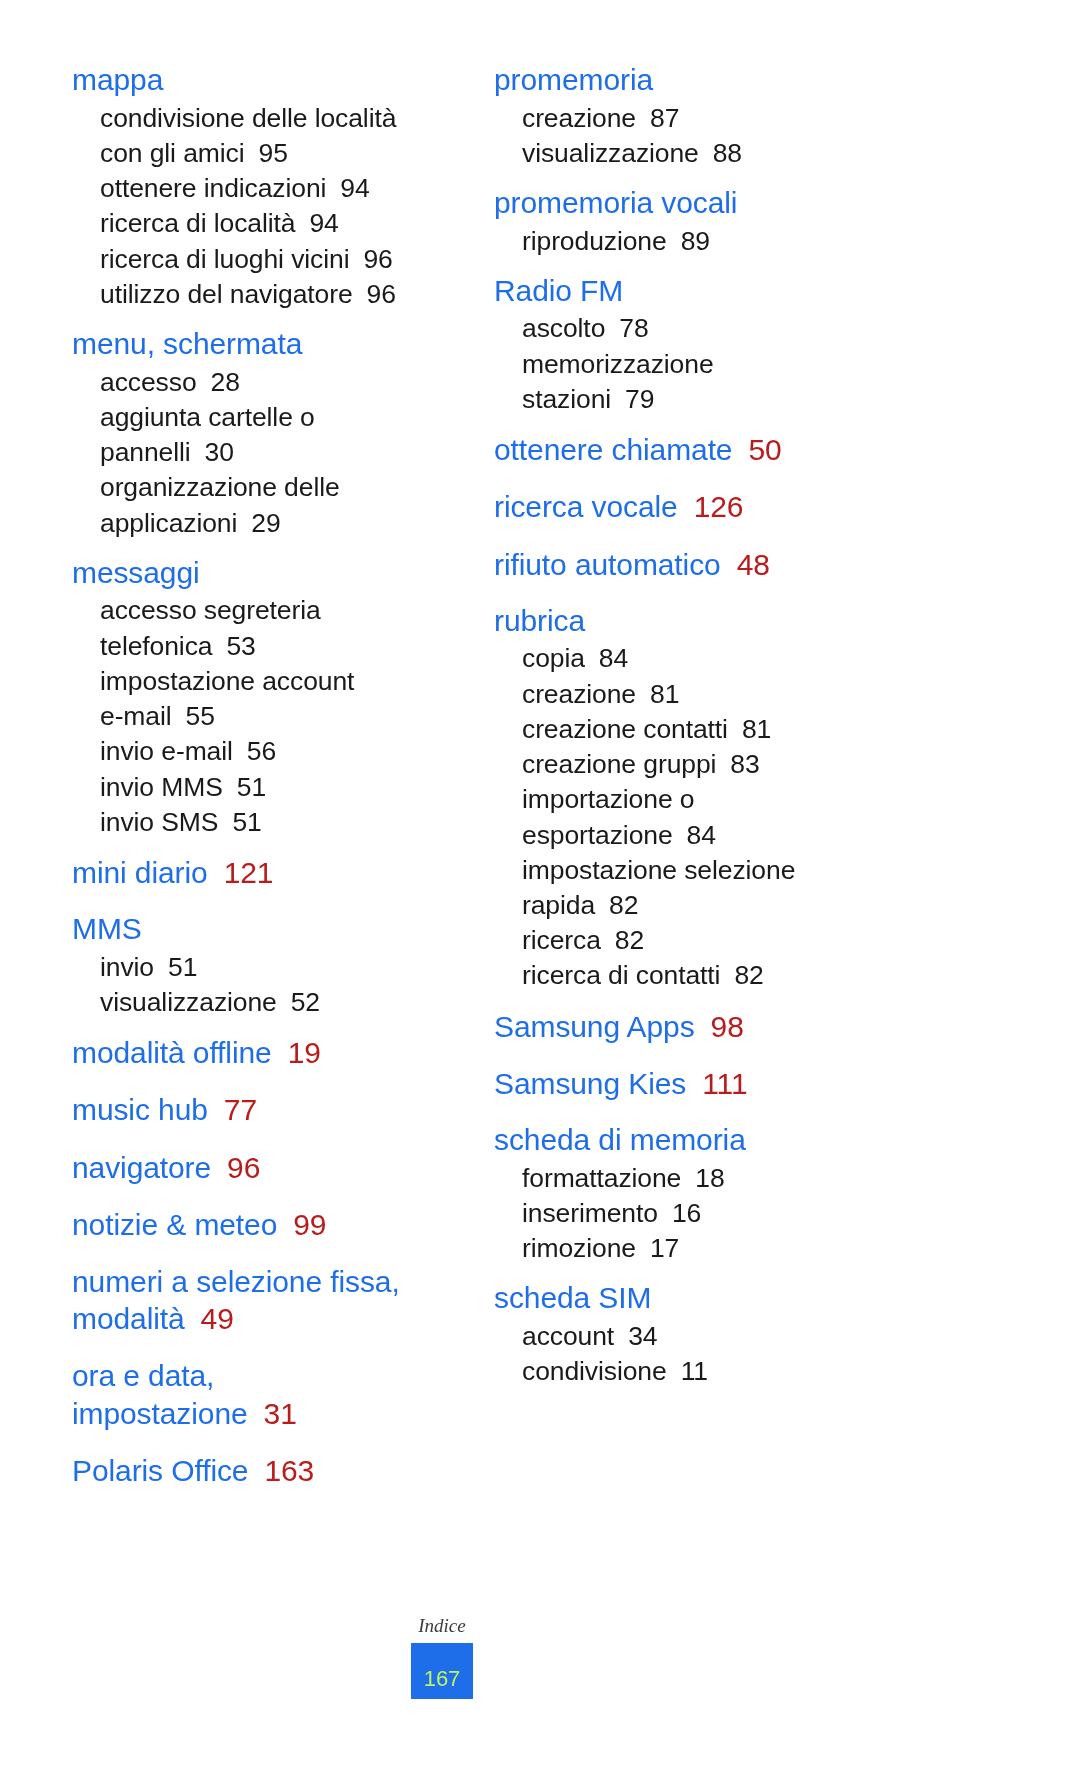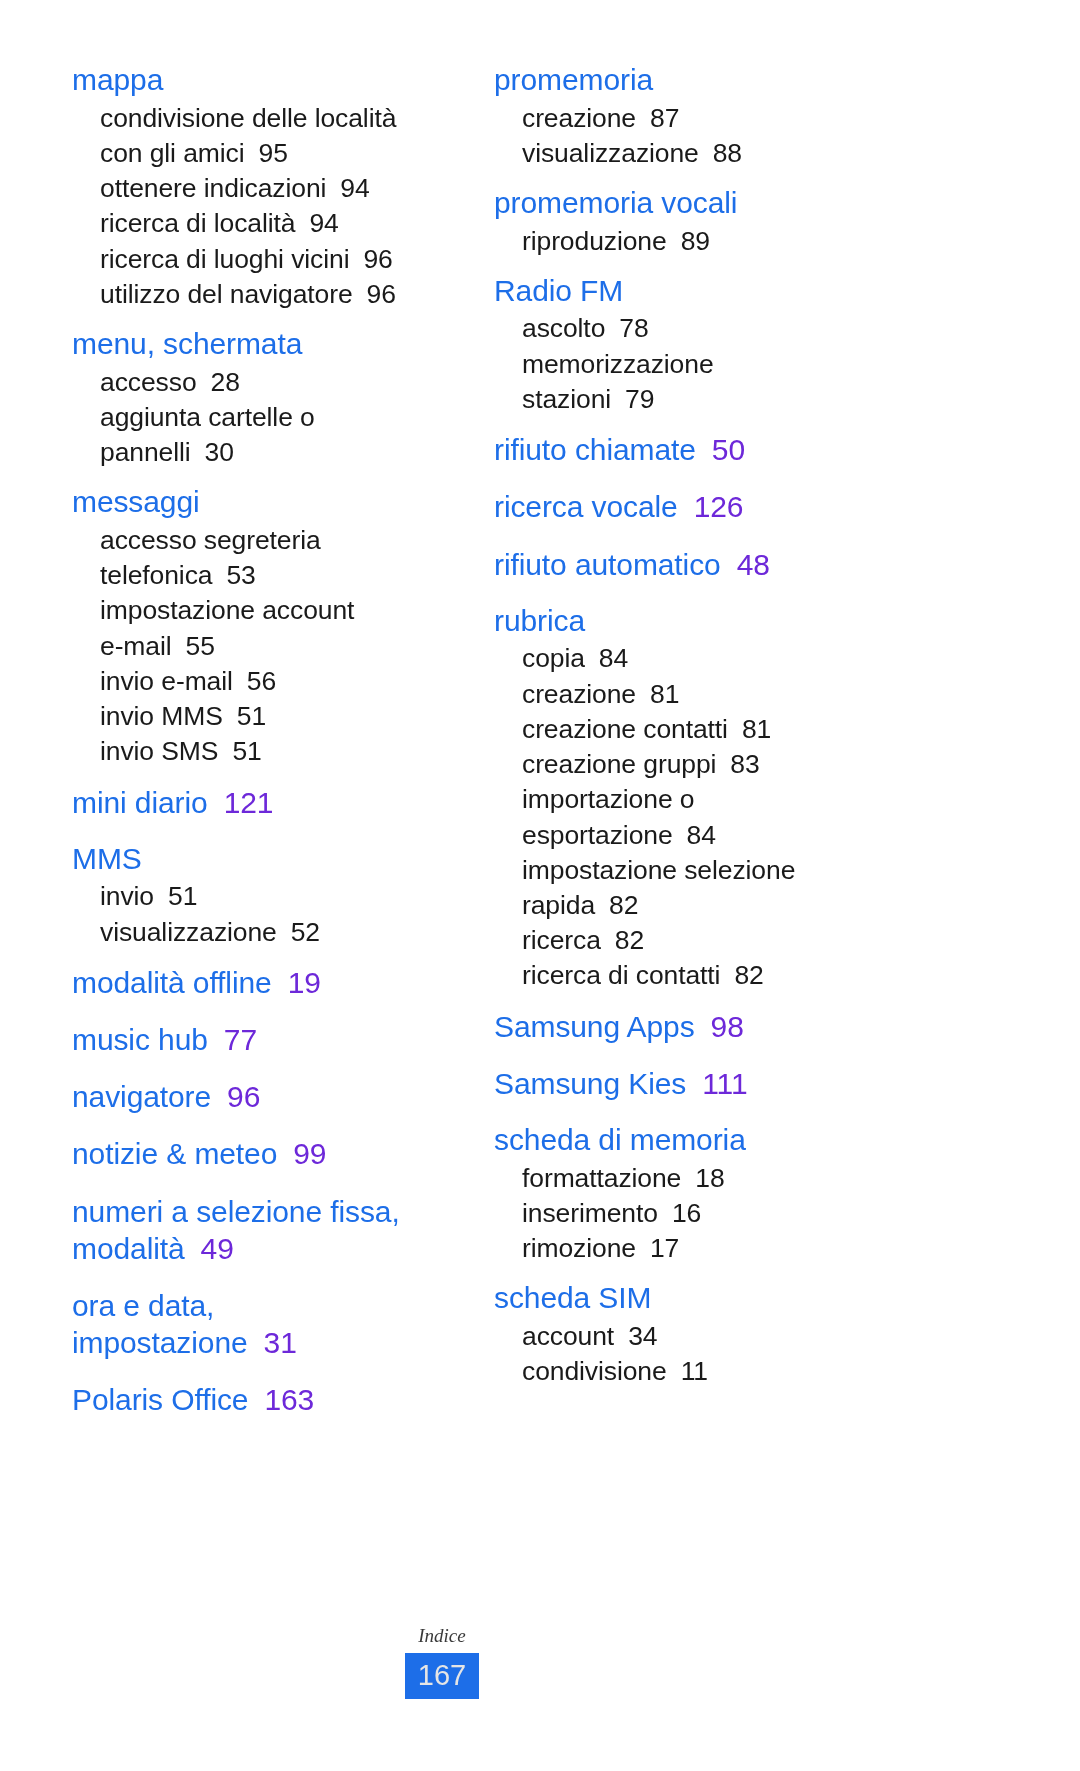--- a/index.html
+++ b/index.html
@@ -48,21 +48,21 @@
 
   .heading {
     color: #1d6ee8;
     font-size: 30px;
     line-height: 1.22;
     font-weight: 400;
     letter-spacing: -0.1px;
     white-space: pre-wrap;
   }
   .heading .pg {
-    color: #6d28d9;
+    color: #b91c1c;
     padding-left: 16px;
   }
 
   .subs {
     margin: 2px 0 0 0;
     padding: 0;
     list-style: none;
   }
   .sub {
     color: #1a1a1a;
@@ -95,24 +95,24 @@
   .footer-label {
     font-family: "Liberation Serif", serif;
     font-style: italic;
     font-size: 19px;
     color: #3a3a3a;
     margin-bottom: 6px;
   }
   .footer-page {
     display: inline-block;
     background: #1d6ee8;
-    color: #e5e5e5;
-    font-size: 29px;
+    color: #bef264;
+    font-size: 22px;
     line-height: 1;
-    padding: 8px 13px 9px 13px;
+    padding: 25px 13px 9px 13px;
     min-width: 30px;
   }
 </style>
 </head>
 <body>
 
 <div class="page">
   <div class="columns">
     <div class="col" id="col-left">
         <div class="entry">
@@ -125,20 +125,22 @@
             <li class="sub"><span>ricerca di luoghi vicini</span><span class="pg">96</span></li>
             <li class="sub"><span>utilizzo del navigatore</span><span class="pg">96</span></li>
           </ul>
         </div>
         <div class="entry">
           <div class="heading"><span>menu, schermata</span></div>
           <ul class="subs">
             <li class="sub"><span>accesso</span><span class="pg">28</span></li>
             <li class="sub"><span>aggiunta cartelle o
 pannelli</span><span class="pg">30</span></li>
+            <li class="sub"><span>organizzazione delle
+applicazioni</span><span class="pg">29</span></li>
           </ul>
         </div>
         <div class="entry">
           <div class="heading"><span>messaggi</span></div>
           <ul class="subs">
             <li class="sub"><span>accesso segreteria
 telefonica</span><span class="pg">53</span></li>
             <li class="sub"><span>impostazione account
 e-mail</span><span class="pg">55</span></li>
             <li class="sub"><span>invio e-mail</span><span class="pg">56</span></li>
@@ -196,21 +198,21 @@
         </div>
         <div class="entry">
           <div class="heading"><span>Radio FM</span></div>
           <ul class="subs">
             <li class="sub"><span>ascolto</span><span class="pg">78</span></li>
             <li class="sub"><span>memorizzazione
 stazioni</span><span class="pg">79</span></li>
           </ul>
         </div>
         <div class="entry standalone">
-          <div class="heading"><span>rifiuto chiamate</span><span class="pg">50</span></div>
+          <div class="heading"><span>ottenere chiamate</span><span class="pg">50</span></div>
         </div>
         <div class="entry standalone">
           <div class="heading"><span>ricerca vocale</span><span class="pg">126</span></div>
         </div>
         <div class="entry standalone">
           <div class="heading"><span>rifiuto automatico</span><span class="pg">48</span></div>
         </div>
         <div class="entry">
           <div class="heading"><span>rubrica</span></div>
           <ul class="subs">

